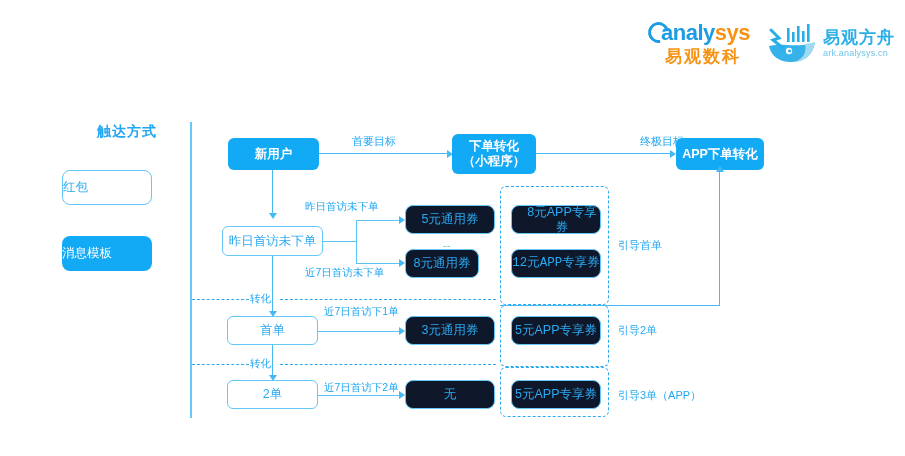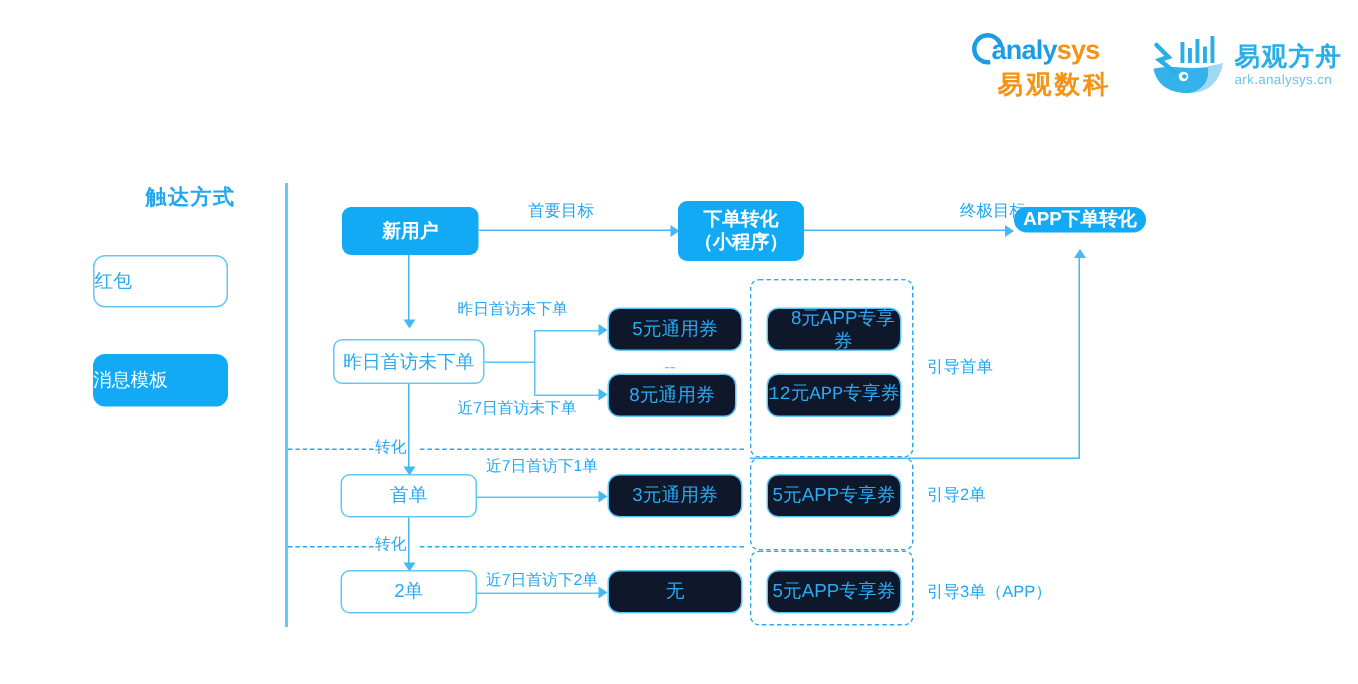--- a/index.html
+++ b/index.html
@@ -9,21 +9,21 @@
     font-family:"Liberation Sans","DejaVu Sans",sans-serif;
     position:relative;
     overflow:hidden;
     -webkit-font-smoothing:antialiased;
   }
   .canvas{position:absolute;left:0;top:0;width:905px;height:456px;}
 
   
   .logo-analysys{position:absolute;left:648px;top:20px;width:110px;height:48px;}
   .logo-analysys .word{
-    font-size:18px;font-weight:bold;letter-spacing:-0.5px;line-height:26px;
+    font-size:22px;font-weight:bold;letter-spacing:-0.5px;line-height:26px;
     white-space:nowrap;
   }
   .logo-analysys .w-blue{color:#1B9CE4;}
   .logo-analysys .w-orange{color:#F79213;}
   .logo-analysys .cn{
     color:#F79213;font-size:17px;font-weight:bold;letter-spacing:2px;
     line-height:20px;text-align:center;margin-top:1px;
   }
   .logo-ring{
     position:absolute;left:0px;top:2px;width:15px;height:15px;
@@ -165,21 +165,21 @@
 
   <div class="node filled" style="left:452px;top:134px;width:84px;height:40px;">
     <span>下单转化
 （小程序）</span>
   </div>
 
   <div class="ln h thick" style="left:536px;top:153px;width:135px;"></div>
   <div class="arrow right" style="left:670px;top:150px;"></div>
   <div class="label" style="left:596px;top:135px;margin-left:44px;">终极目标</div>
 
-  <div class="node filled" style="left:676px;top:138px;width:88px;height:17px;border-radius:10px;">
+  <div class="node filled" style="left:676px;top:138px;width:88px;height:32px;">
     <span>APP下单转化</span>
   </div>
 
   <div class="ln v thick" style="left:272px;top:170px;height:46px;"></div>
   <div class="arrow down" style="left:269px;top:213px;"></div>
 
   <div class="node outline" style="left:222px;top:226px;width:101px;height:30px;">
     <span>昨日首访未下单</span>
   </div>
 
@@ -189,21 +189,21 @@
   <div class="arrow right" style="left:399px;top:216px;"></div>
   <div class="ln h" style="left:356px;top:262.5px;width:44px;"></div>
   <div class="arrow right" style="left:399px;top:259px;"></div>
 
   <div class="label small" style="left:305px;top:200px;">昨日首访未下单</div>
   <div class="label small" style="left:305px;top:266px;">近7日首访未下单</div>
 
   <div class="node outline2" style="left:405px;top:205px;width:90px;height:29px;">
     <span>5元通用券</span>
   </div>
-  <div class="node outline2" style="left:405px;top:249px;width:86px;height:29px;">
+  <div class="node outline2" style="left:405px;top:249px;width:74px;height:29px;">
     <span>8元通用券</span>
   </div>
   <div class="dash-mark" style="left:443px;top:241px;">--</div>
 
   <div class="dashbox" style="left:500px;top:186px;width:109px;height:119px;"></div>
   <div class="dashbox" style="left:500px;top:305px;width:109px;height:62px;"></div>
   <div class="dashbox" style="left:500px;top:367px;width:109px;height:50px;"></div>
 
   <div class="node outline2" style="left:511px;top:205px;width:90px;height:29px;padding-left:12px;">
     <span>8元APP专享券</span>

